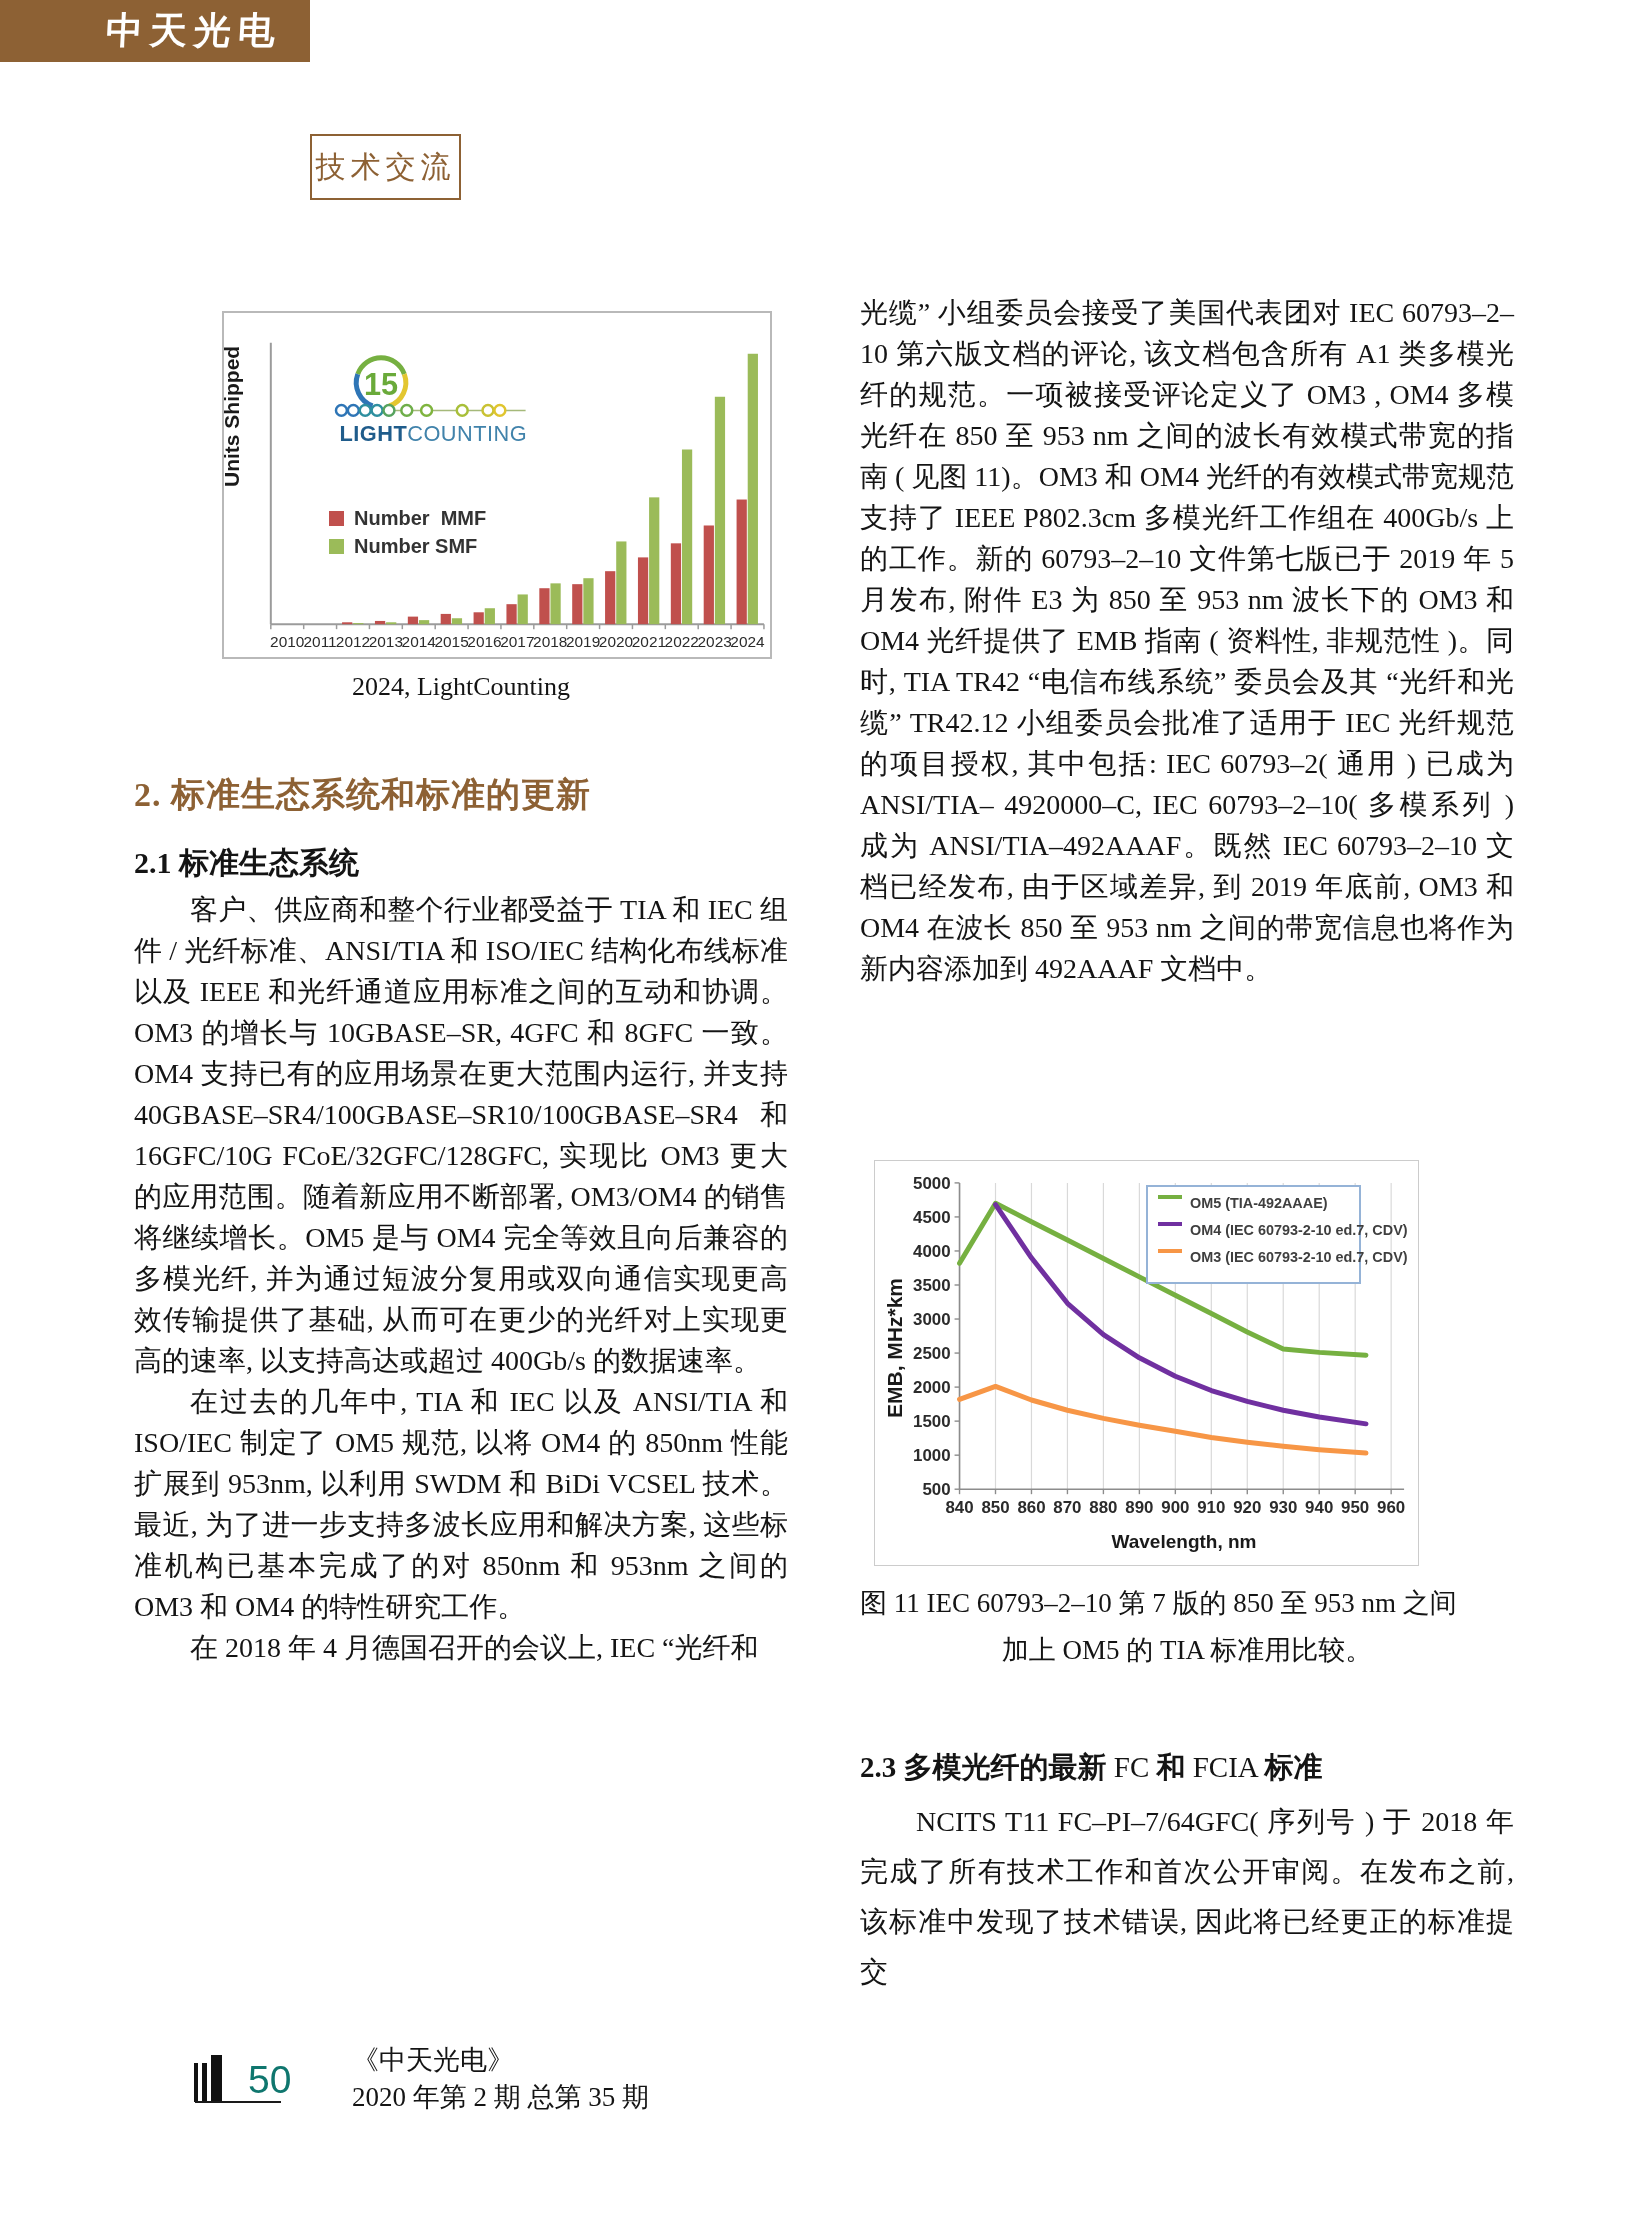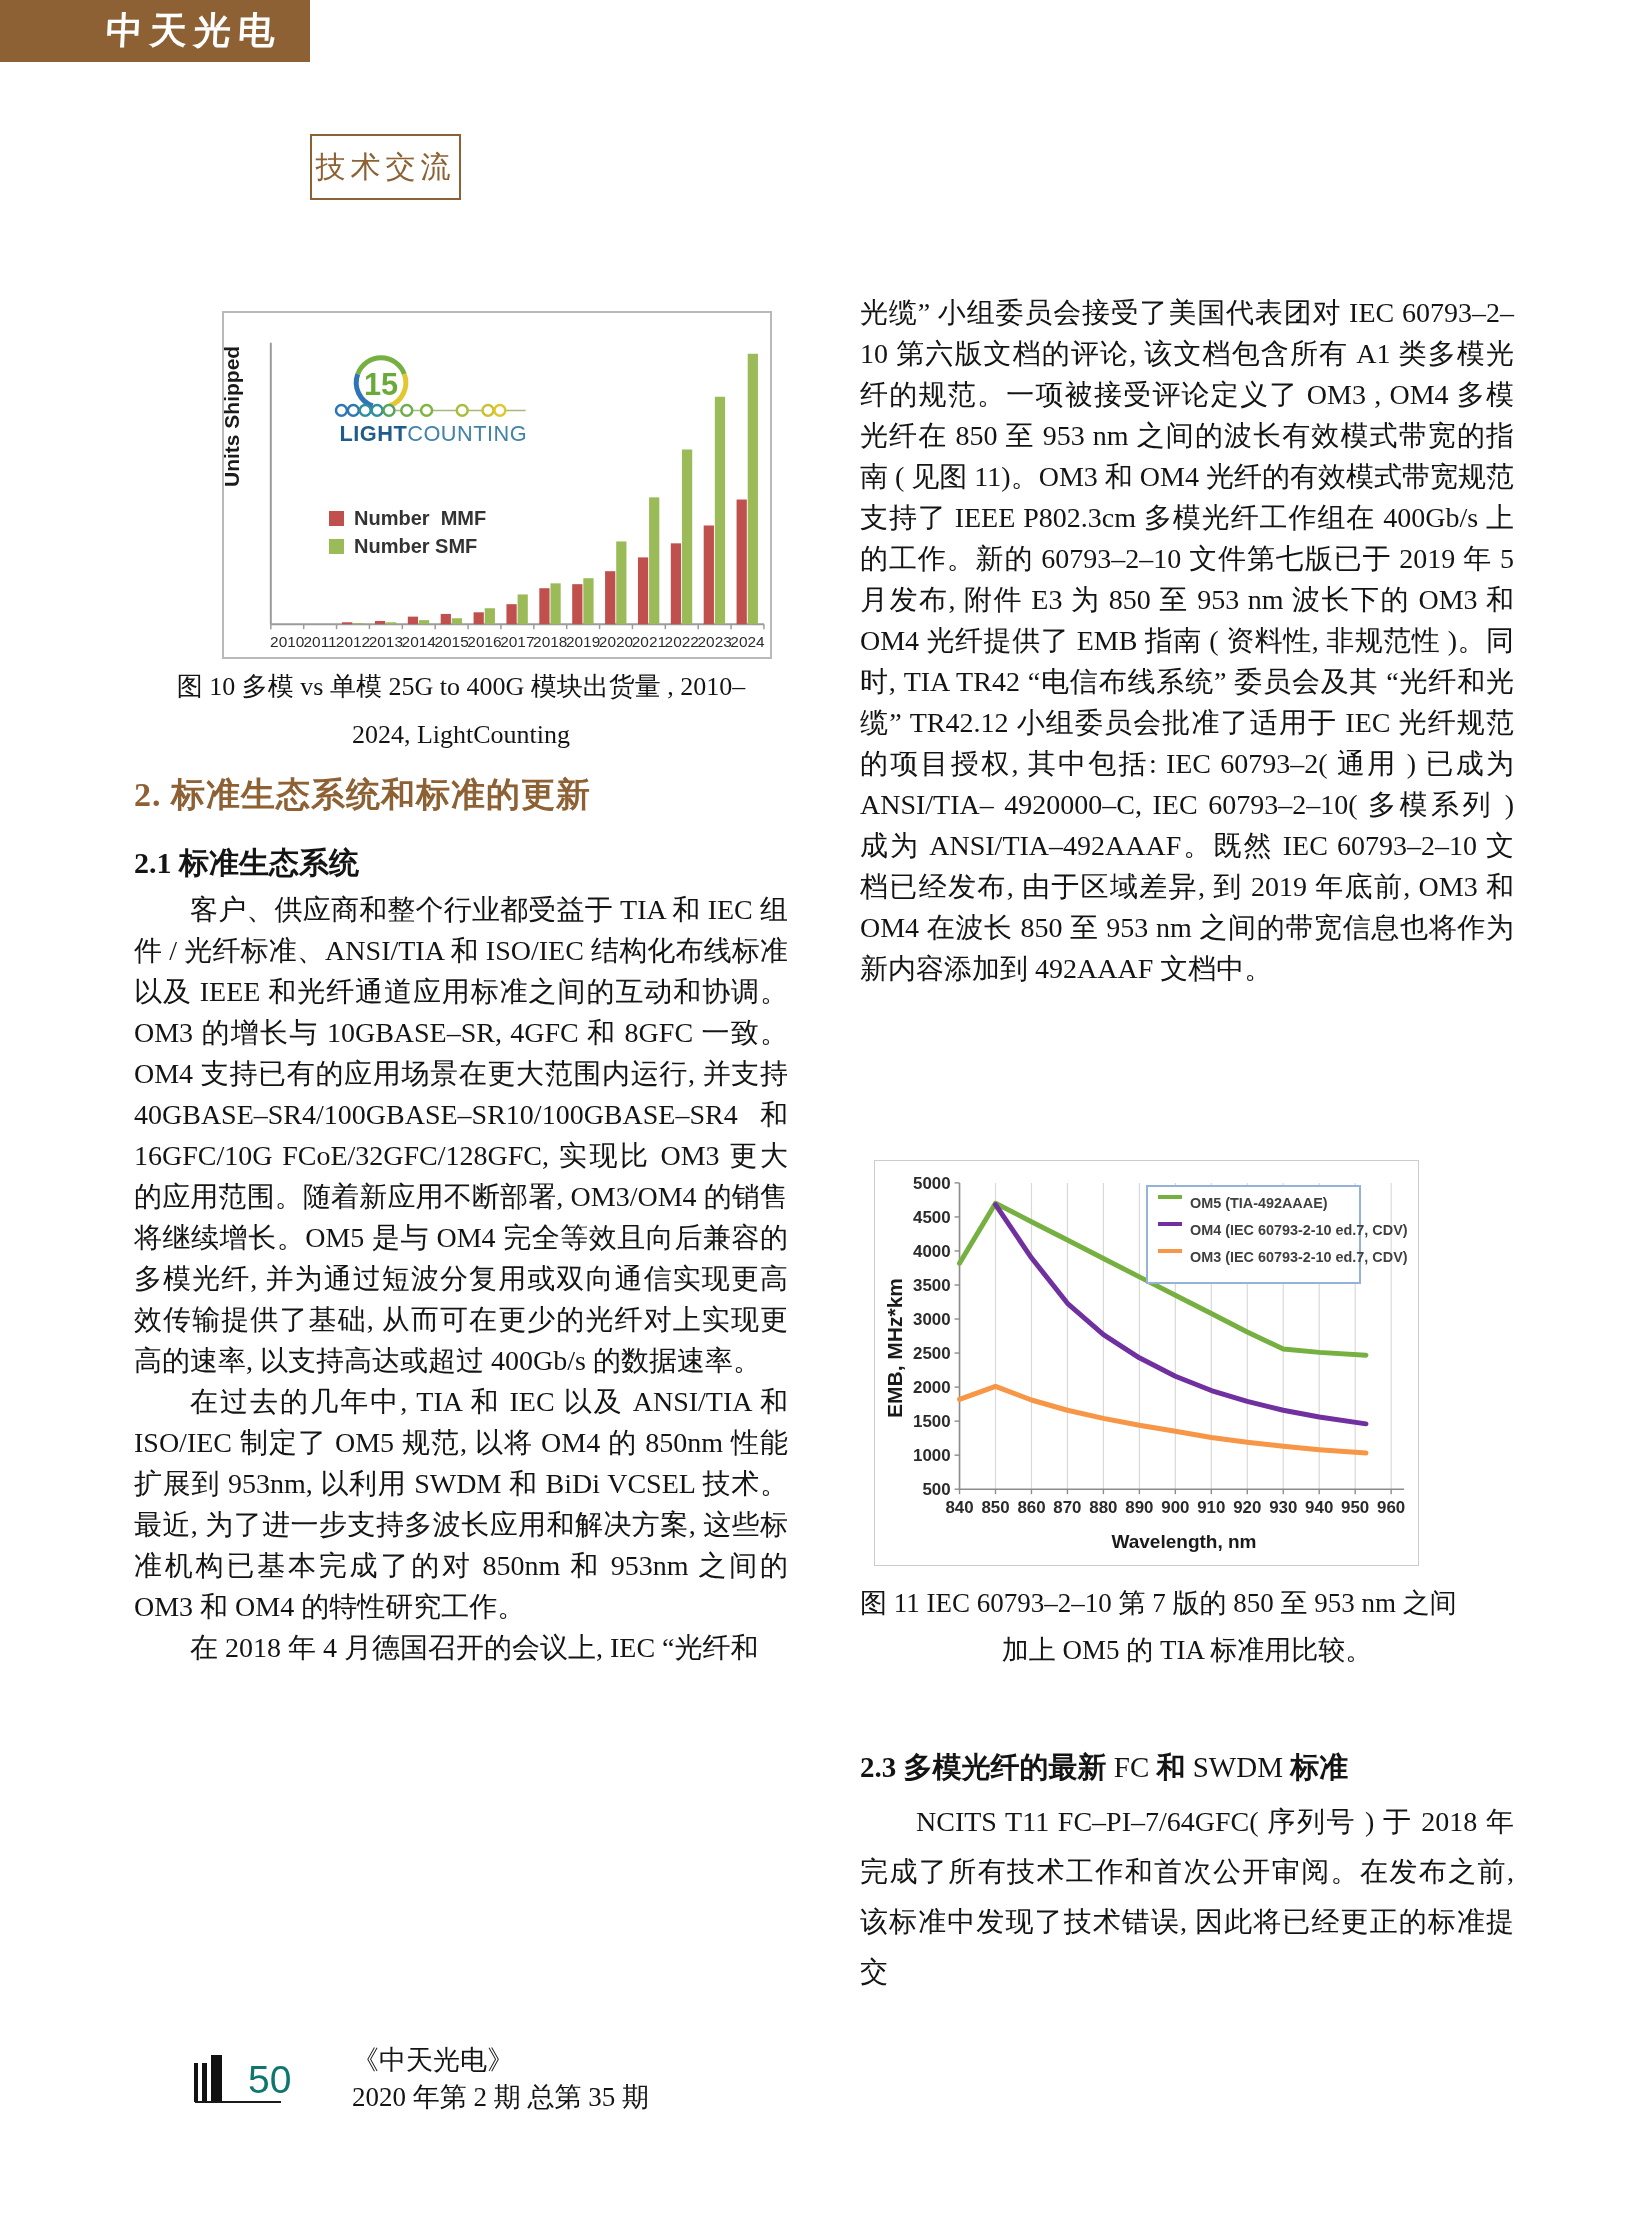--- a/index.html
+++ b/index.html
@@ -164,21 +164,20 @@
         <text x="361.1333333333334" y="336" text-anchor="middle" font-size="15.5" fill="#2b2b2b">2019</text>
         <text x="394.20000000000005" y="336" text-anchor="middle" font-size="15.5" fill="#2b2b2b">2020</text>
         <text x="427.2666666666667" y="336" text-anchor="middle" font-size="15.5" fill="#2b2b2b">2021</text>
         <text x="460.33333333333337" y="336" text-anchor="middle" font-size="15.5" fill="#2b2b2b">2022</text>
         <text x="493.40000000000003" y="336" text-anchor="middle" font-size="15.5" fill="#2b2b2b">2023</text>
         <text x="526.4666666666667" y="336" text-anchor="middle" font-size="15.5" fill="#2b2b2b">2024</text>
       </svg>
   </div>
 
   <div class="abs caption10">
-    <div>图 10  多模 vs 单模 25G to 400G 模块出货量 , 2010–</div>
     <div>2024, LightCounting</div>
   </div>
 
   <div class="abs h-sec">2. 标准生态系统和标准的更新</div>
   <div class="abs h-21">2.1 标准生态系统</div>
 
   <div class="abs flow leftflow">
     <div class="indent">客户、供应商和整个行业都受益于 TIA 和 IEC 组件 / 光纤标准、ANSI/TIA 和 ISO/IEC 结构化布线标准以及 IEEE 和光纤通道应用标准之间的互动和协调。OM3 的增长与 10GBASE–SR, 4GFC 和 8GFC 一致。OM4 支持已有的应用场景在更大范围内运行, 并支持 40GBASE–SR4/100GBASE–SR10/100GBASE–SR4 和 16GFC/10G FCoE/32GFC/128GFC, 实现比 OM3 更大的应用范围。随着新应用不断部署, OM3/OM4 的销售将继续增长。OM5 是与 OM4 完全等效且向后兼容的多模光纤, 并为通过短波分复用或双向通信实现更高效传输提供了基础, 从而可在更少的光纤对上实现更高的速率, 以支持高达或超过 400Gb/s 的数据速率。</div>
     <div class="indent">在过去的几年中, TIA 和 IEC 以及 ANSI/TIA 和 ISO/IEC 制定了 OM5 规范, 以将 OM4 的 850nm 性能扩展到 953nm, 以利用 SWDM 和 BiDi VCSEL 技术。最近, 为了进一步支持多波长应用和解决方案, 这些标准机构已基本完成了的对 850nm 和 953nm 之间的 OM3 和 OM4 的特性研究工作。</div>
     <div class="indent">在 2018 年 4 月德国召开的会议上, IEC “光纤和</div>
@@ -271,21 +270,21 @@
         <span class="lab">OM3 (IEC 60793-2-10 ed.7, CDV)</span>
       </div>
     </div>
   </div>
 
   <div class="abs caption11">
     <div>图 11   IEC 60793–2–10 第 7 版的 850 至 953 nm 之间</div>
     <div class="c3">加上 OM5 的 TIA 标准用比较。</div>
   </div>
 
-  <div class="abs h-23 h-inline"><b>2.3 多模光纤的最新 </b><span>FC </span><b>和 </b><span>SWDM </span><b>标准</b></div>
+  <div class="abs h-23 h-inline"><b>2.3 多模光纤的最新 </b><span>FC </span><b>和 </b><span>FCIA </span><b>标准</b></div>
 
   <div class="abs rp2">
     <div class="indent">NCITS T11 FC–PI–7/64GFC( 序列号 ) 于 2018 年完成了所有技术工作和首次公开审阅。在发布之前, 该标准中发现了技术错误, 因此将已经更正的标准提交</div>
   </div>
 
   <svg class="abs" style="left:194px; top:2053px;" width="32" height="50" viewBox="0 0 32 50">
     <rect x="0" y="10" width="4" height="39" fill="#111"></rect>
     <rect x="8" y="10" width="5" height="39" fill="#111"></rect>
     <rect x="17" y="2" width="11" height="47" fill="#111"></rect>
   </svg>

